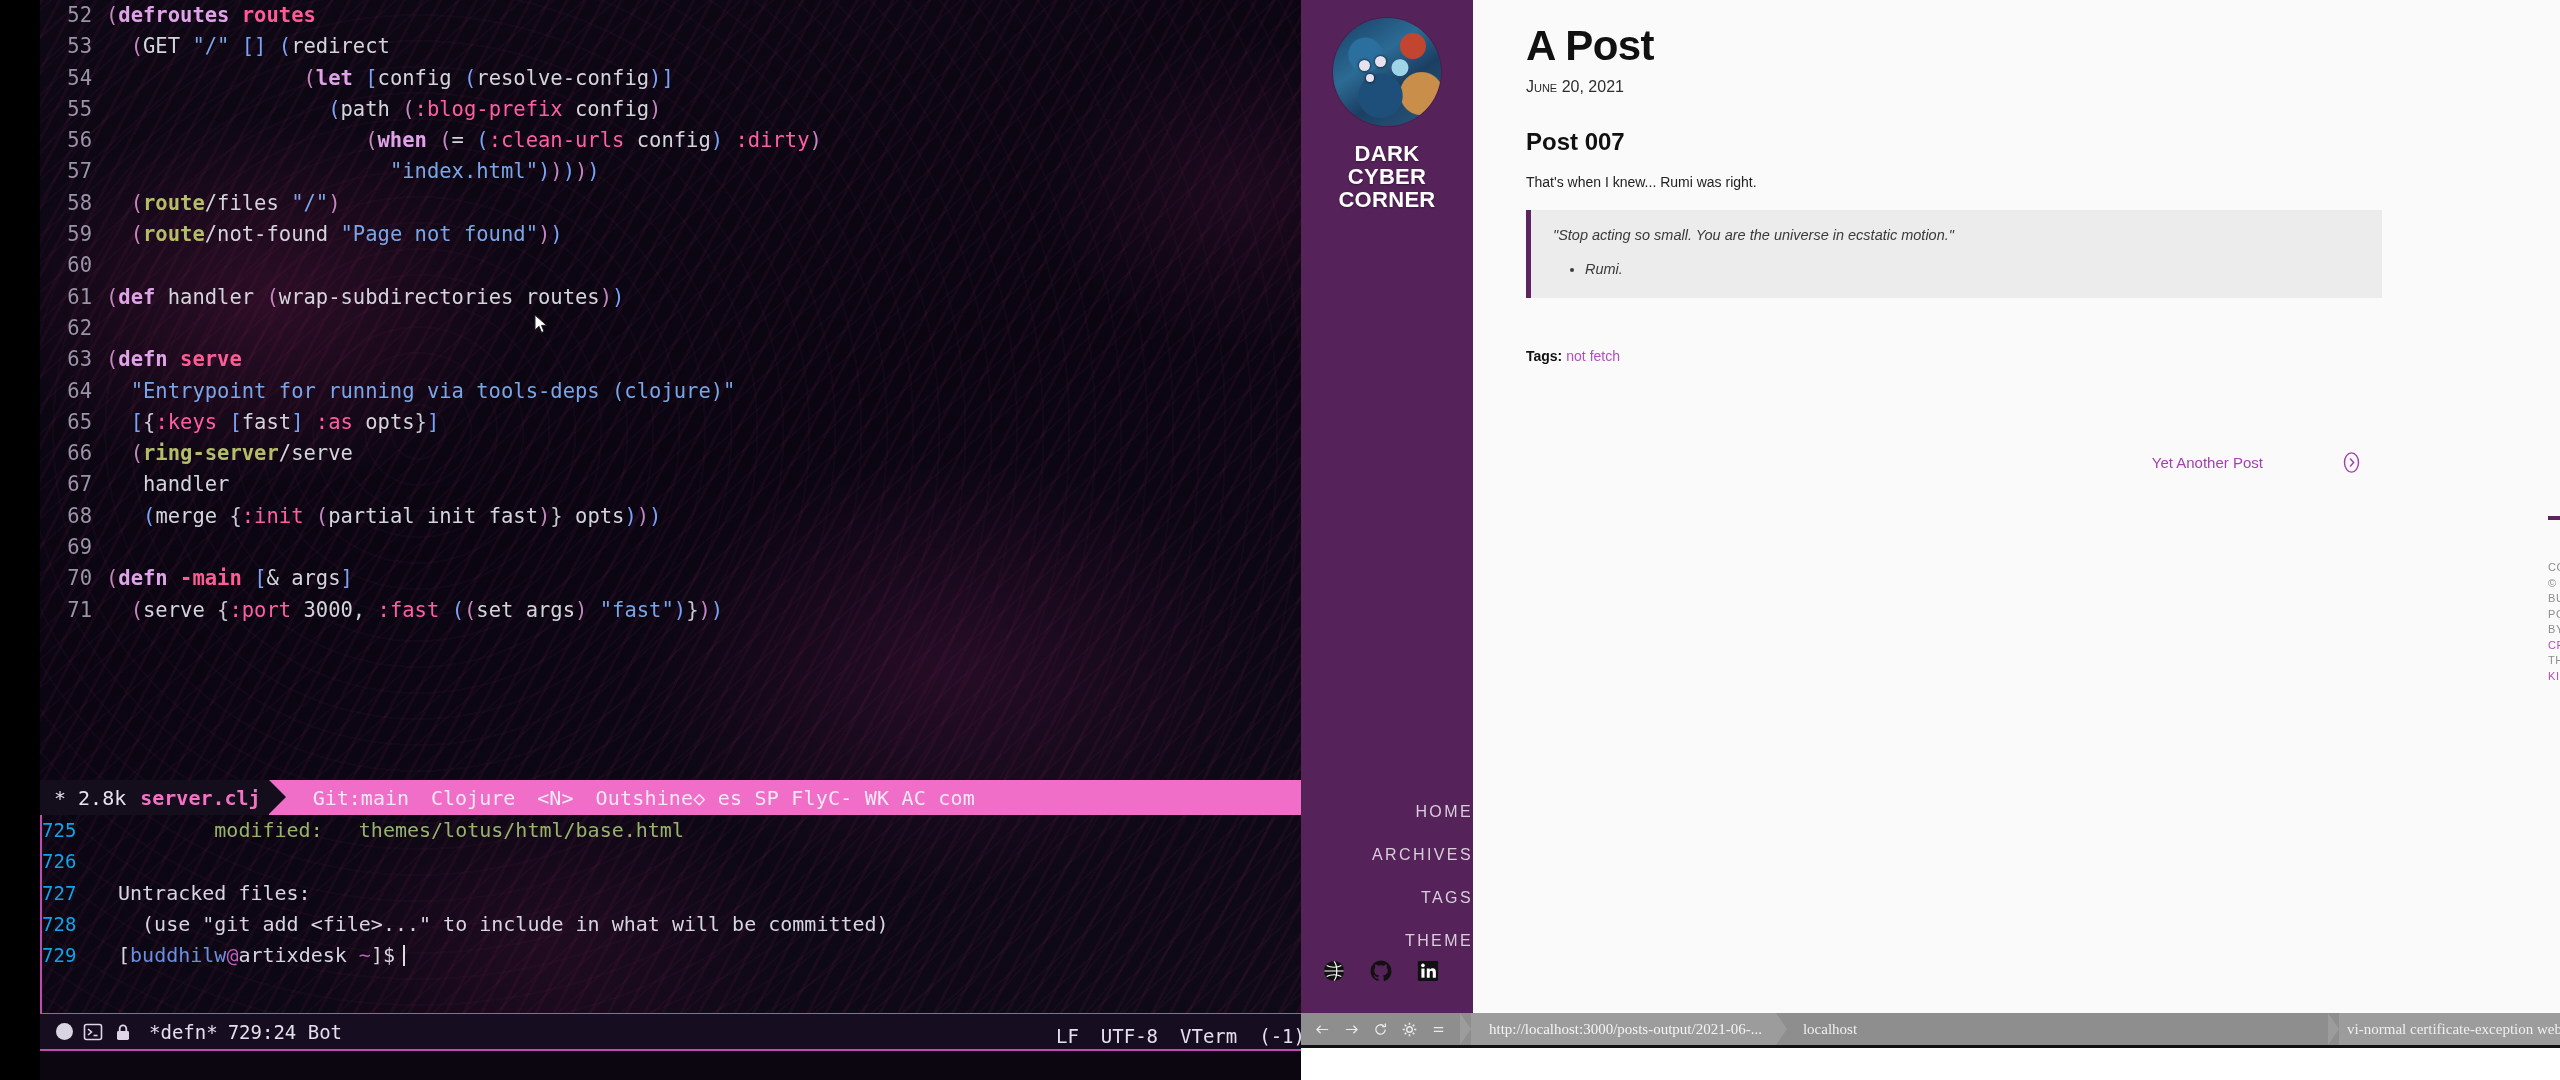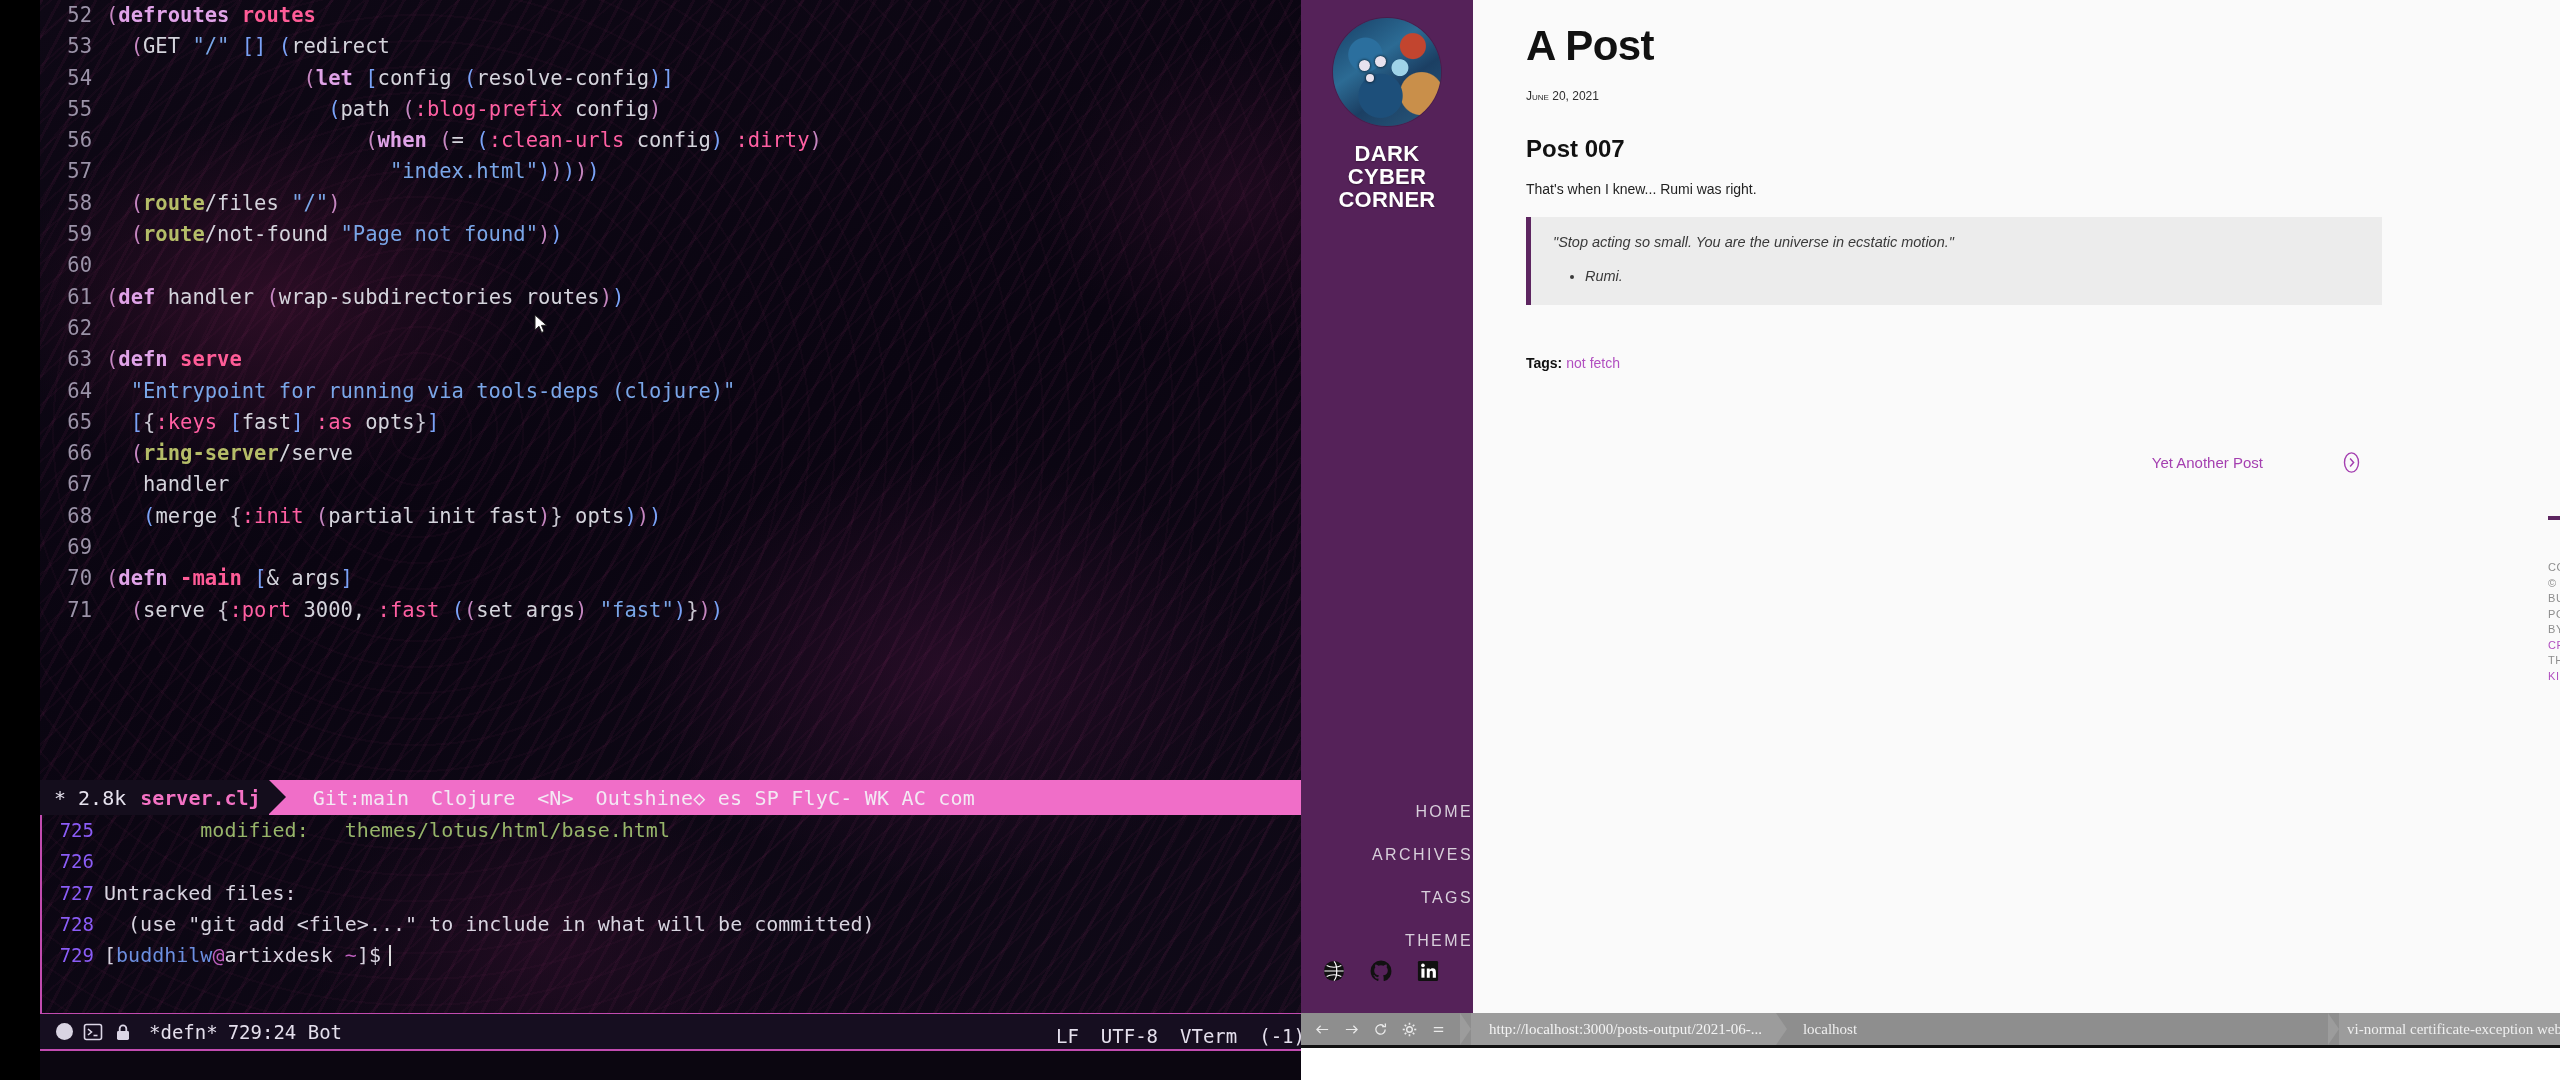--- a/index.html
+++ b/index.html
@@ -72,21 +72,21 @@
   #ml-right span{ margin-right:22px; }
   #ml-minor{ margin-right:0 !important; letter-spacing:.2px; }
 
   
   #term{
     position:absolute; left:0; top:815px; width:1281px; height:200px;
     font-family:"DejaVu Sans Mono","Liberation Mono",monospace;
     font-size:20px; line-height:30px; white-space:pre; overflow:hidden;
     border-left:2px solid #c24bb0; border-right:2px solid #c24bb0;
   }
-  .tln{ color:#8b5cf6; display:inline-block; width:52px; text-align:right; margin-right:10px; font-size:19px;}
+  .tln{ color:#0ea5e9; display:inline-block; width:52px; margin-right:24px; font-size:19px;}
   .tgreen{ color:#97b56a; }
   .twhite{ color:#d8d4e0; }
   .tblue{ color:#6c8fe0; }
   .tmag{ color:#c060c0; }
   .tcursor{ display:inline-block; width:2px; height:21px; background:#ddd; vertical-align:-4px; margin-left:8px;}
 
   
   #statusbar{
     position:absolute; left:0; top:1013px; width:1281px; height:38px;
     background:#160e20; border-top:1px solid #c24bb0; border-bottom:2px solid #c24bb0;
@@ -131,21 +131,21 @@
     display:block; color:#d8cfdb; font-size:16px; letter-spacing:2.4px;
     padding:0 0 0 22px; height:43px; line-height:43px; text-decoration:none;text-align:right;
   }
   #social{ position:absolute; left:22px; top:960px; display:flex; gap:25px; align-items:center; }
   .soc{ width:22px; height:22px; display:inline-block; }
 
   
   #blog-main{ position:absolute; left:172px; top:0; width:1107px; height:1013px; background:#fafafa; padding:0; }
   #post{ position:absolute; left:53px; top:22px; width:886px; }
   #post-title{ font-size:42px; font-weight:bold; letter-spacing:-.6px; color:#111; }
-  #post-date{ margin-top:19px; font-size:12px; color:#2d2d2d; font-variant:small-caps; }
+  #post-date{ margin-top:8px; font-size:16px; color:#2d2d2d; font-variant:small-caps; }
   #post-h2{ margin-top:32px; font-size:24px; font-weight:bold; color:#111; }
   #post-p{ margin-top:18px; font-size:14px; color:#222; }
   #quote{
     margin-top:20px; background:#ececec; border-left:5px solid #5d2560;
     padding:17px 20px 21px 22px; width:856px;
   }
   #quote-text{ font-style:italic; font-size:14.5px; color:#3a3a3a; }
   #quote-list{ margin:18px 0 0 32px; }
   #quote-list li{ font-style:italic; font-size:14.5px; color:#3a3a3a; }
   #tags{ margin-top:50px; font-size:14px; color:#111; }

